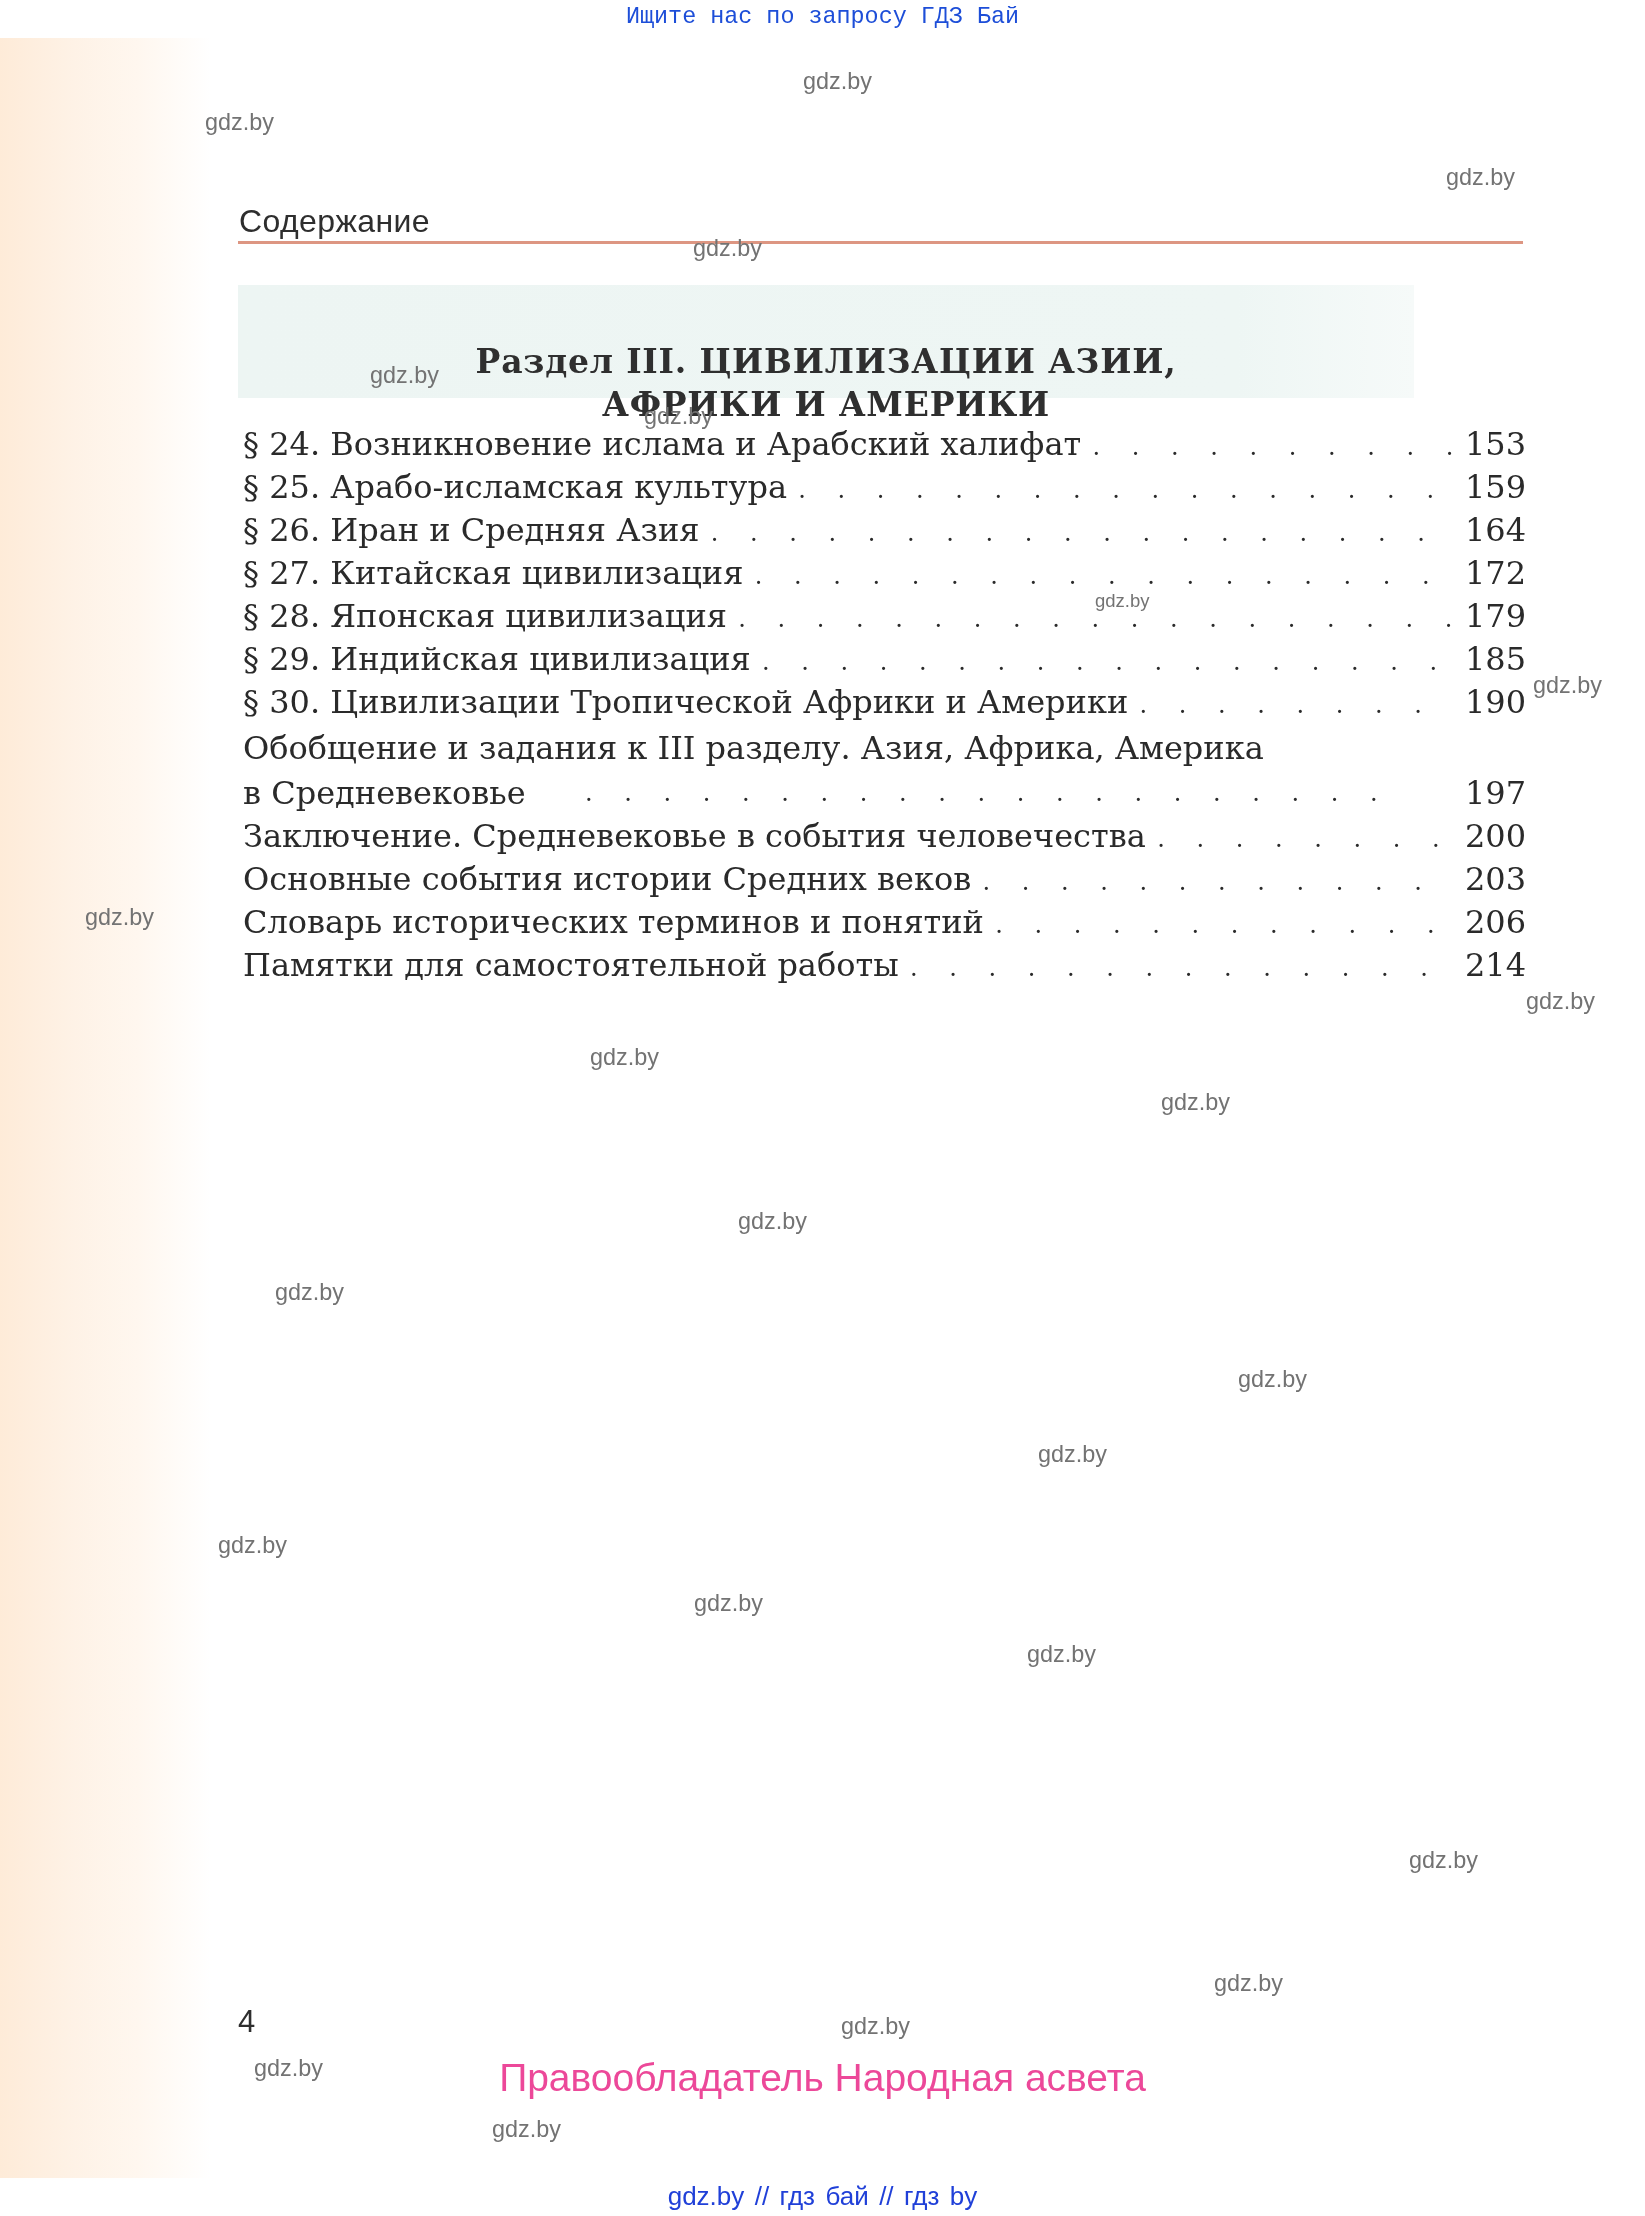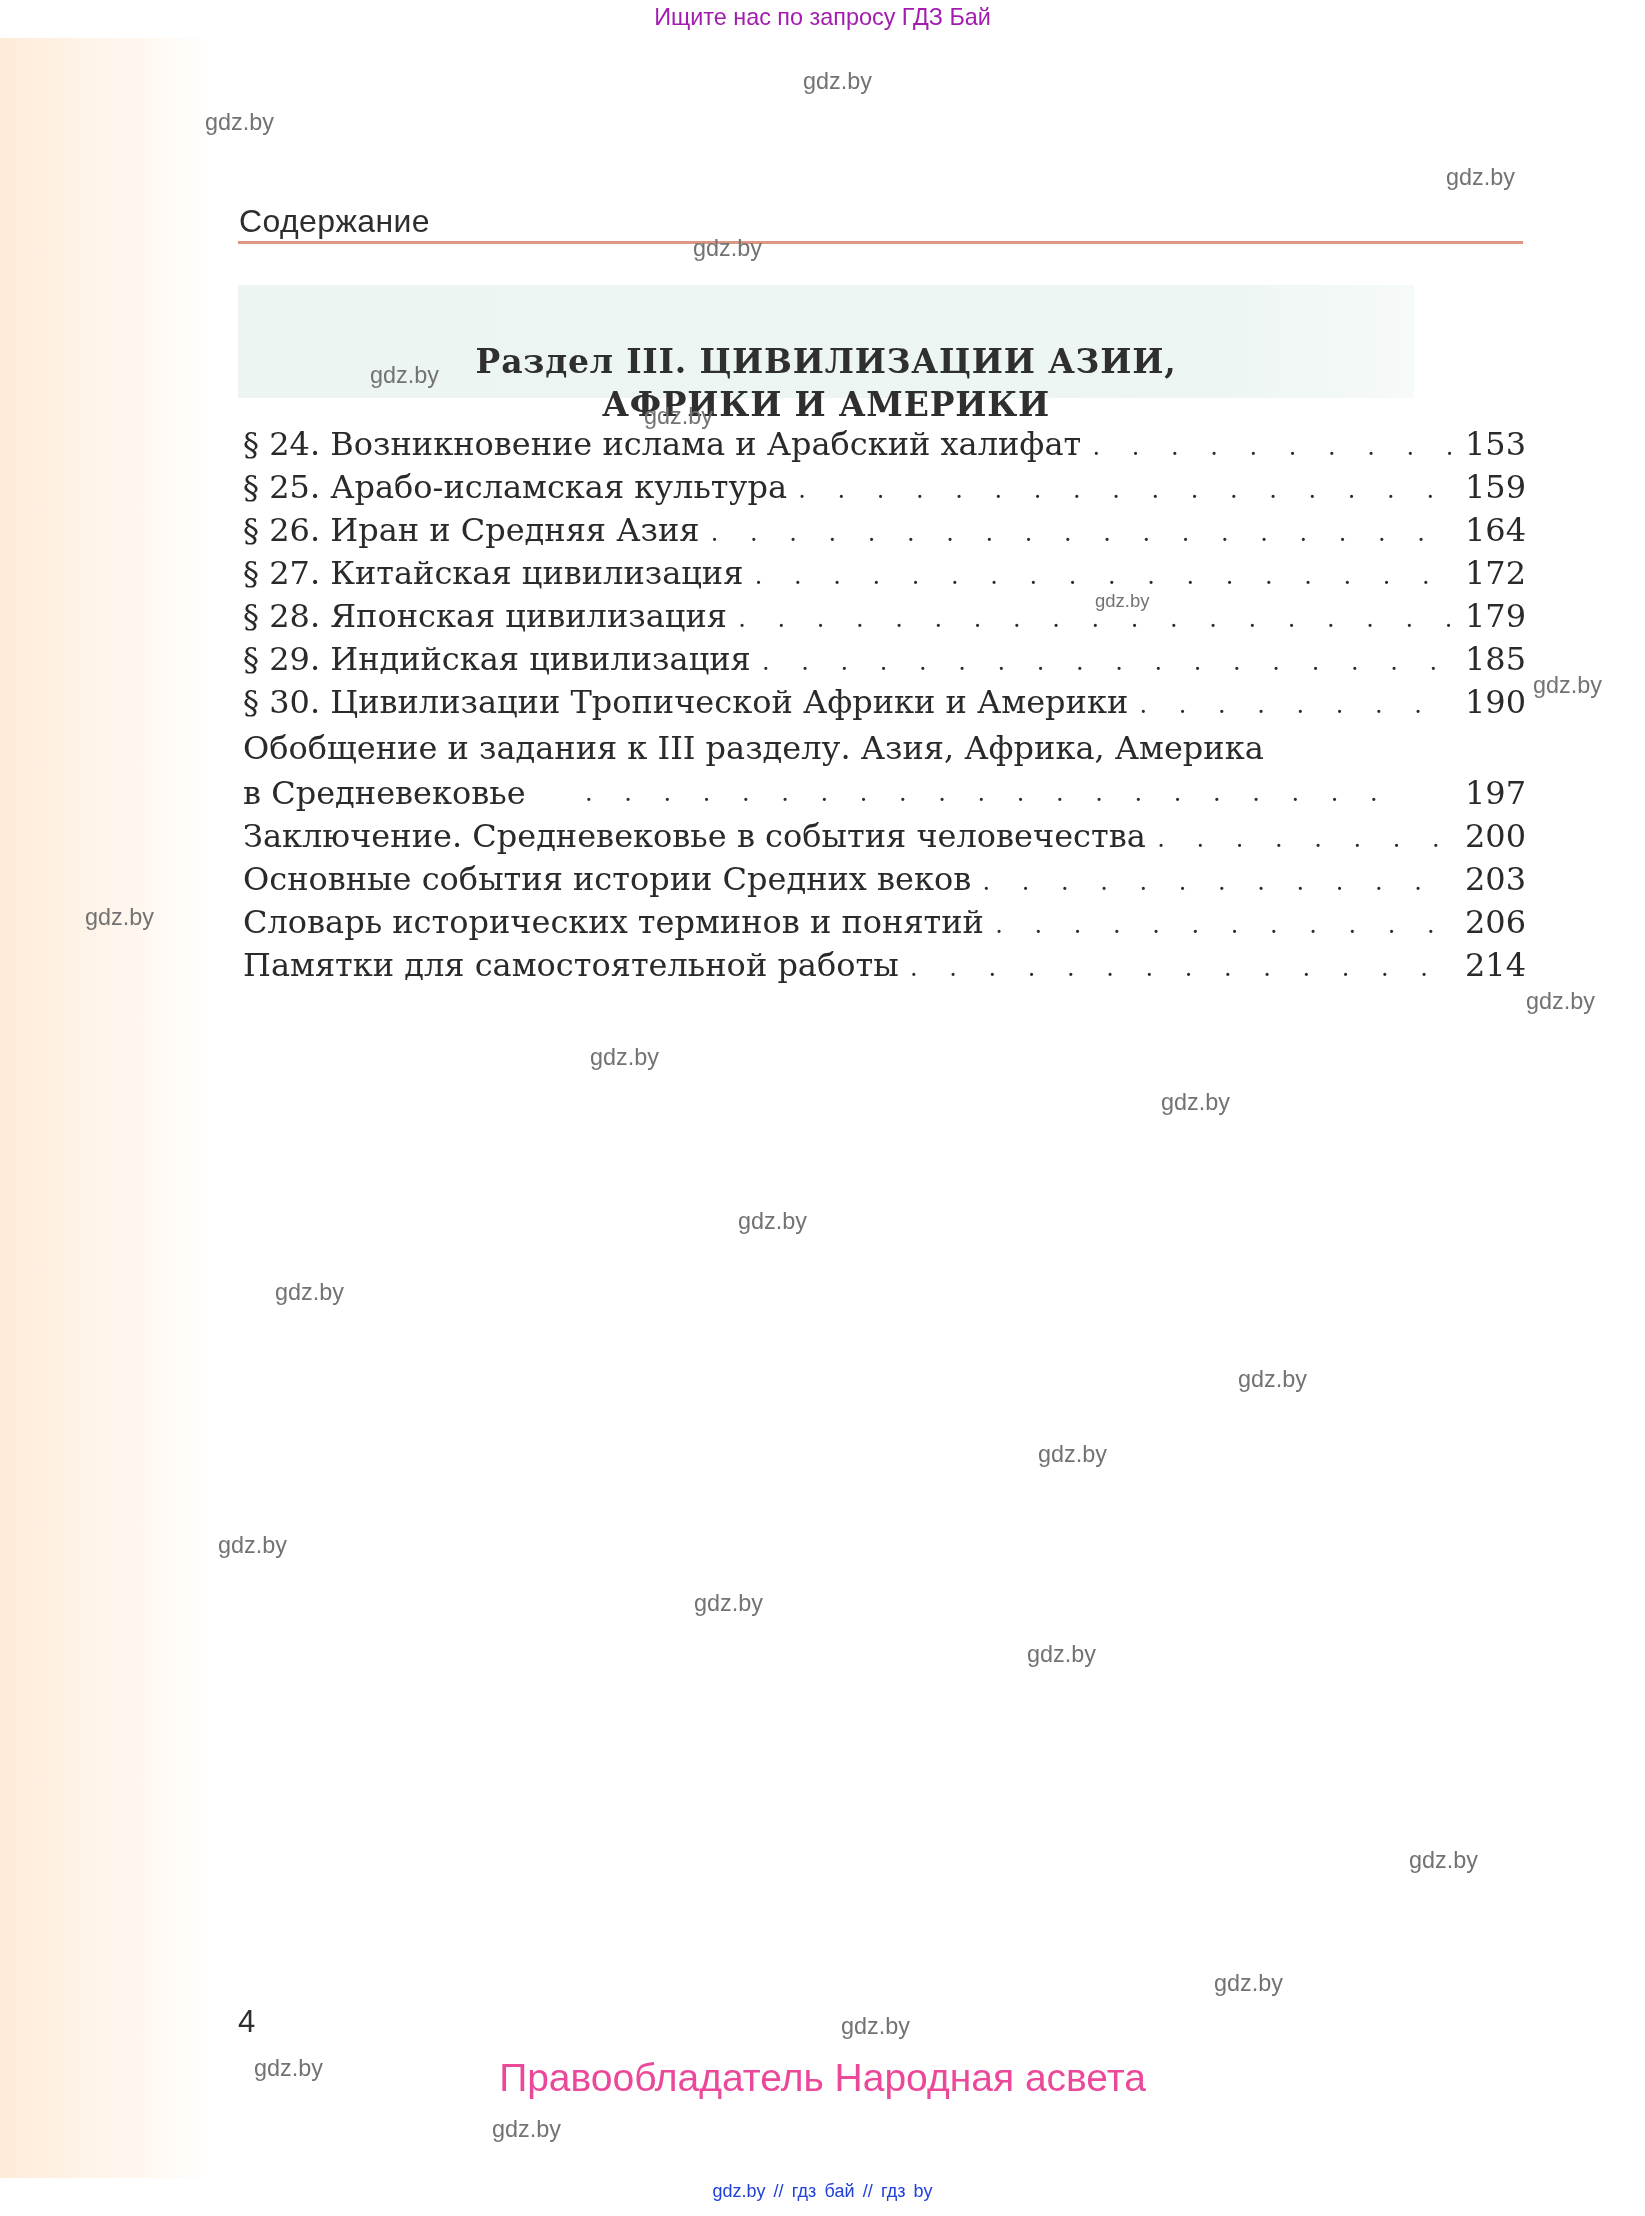--- a/index.html
+++ b/index.html
@@ -53,34 +53,34 @@
       position: absolute; left: 238px; top: 2004px;
       font-family: "Liberation Sans", sans-serif; font-size: 31px; color: #2e2e2e;
     }
     .copyright {
       position: absolute; left: 0; width: 1645px; text-align: center; top: 2056px;
       font-family: "Liberation Sans", sans-serif; font-size: 39px;
       padding-left: 0;
     }
     .footer-links {
       position: absolute; left: 0; width: 1645px; text-align: center; top: 2181px;
-      font-family: "Liberation Sans", sans-serif; font-size: 18px; word-spacing: 3.2px;
+      font-family: "Liberation Sans", sans-serif; font-size: 26px; word-spacing: 3.2px;
     }
     .wm {
       position: absolute; font-family: "Liberation Sans", sans-serif; font-size: 23.4px;
       color: #737373; line-height: 26px; white-space: nowrap;
     }
     .wm.small { font-size: 18.5px; }
   </style>
 </head>
 <body>
 
 <div class="left-band"></div>
 
-<div class="top-banner" style="color: #a21caf;">
+<div class="top-banner" style="color: #1d4ed8; font-family: Liberation Mono, monospace;">
   <span>Ищите нас по запросу ГДЗ Бай</span>
 </div>
 
 <div class="toc-header">Содержание</div>
 <div class="header-rule" style="background: rgb(221, 150, 130);"></div>
 
 <div class="section-box"></div>
 <div class="section-title">
   <div>Раздел III. ЦИВИЛИЗАЦИИ АЗИИ,</div>
   <div>АФРИКИ И АМЕРИКИ</div>

